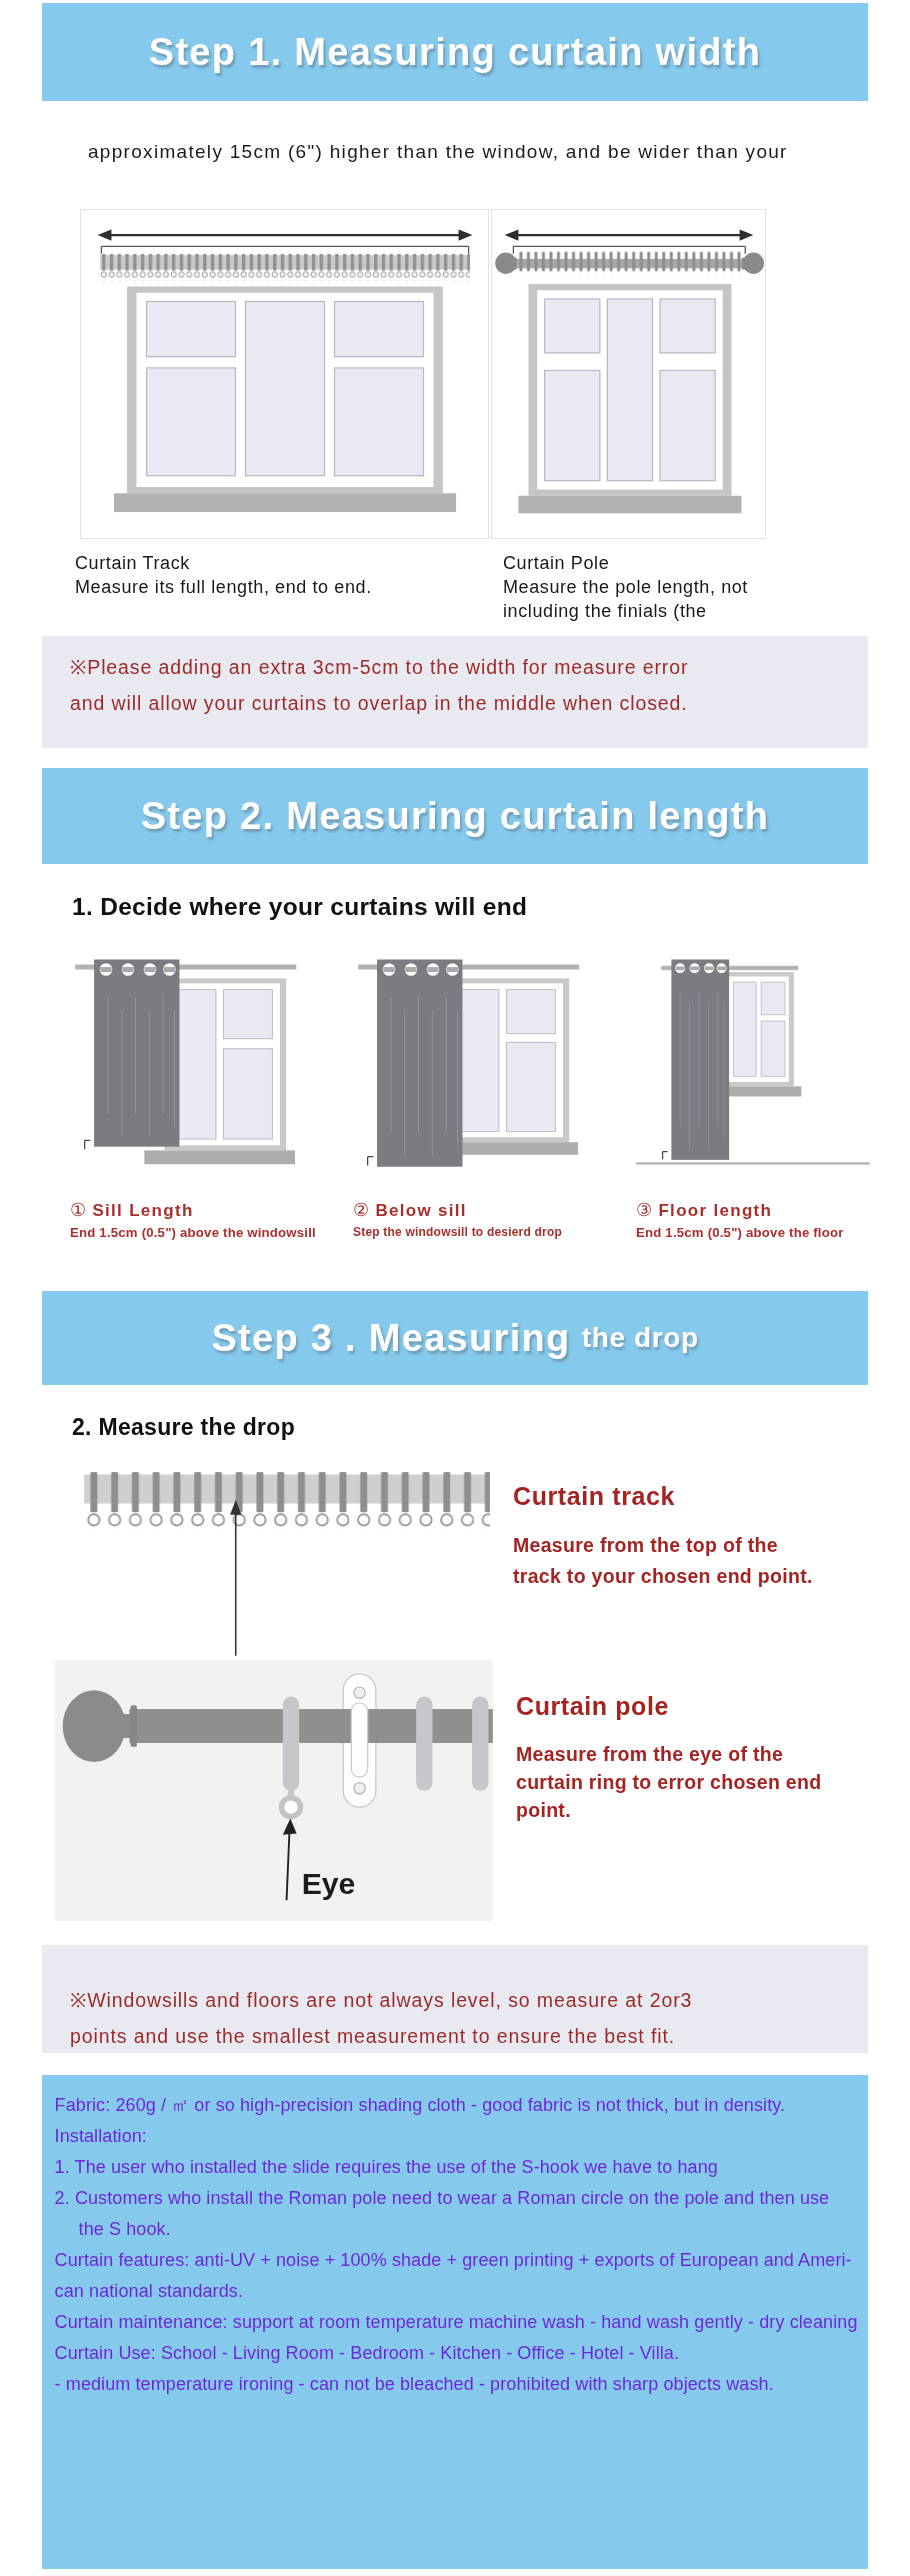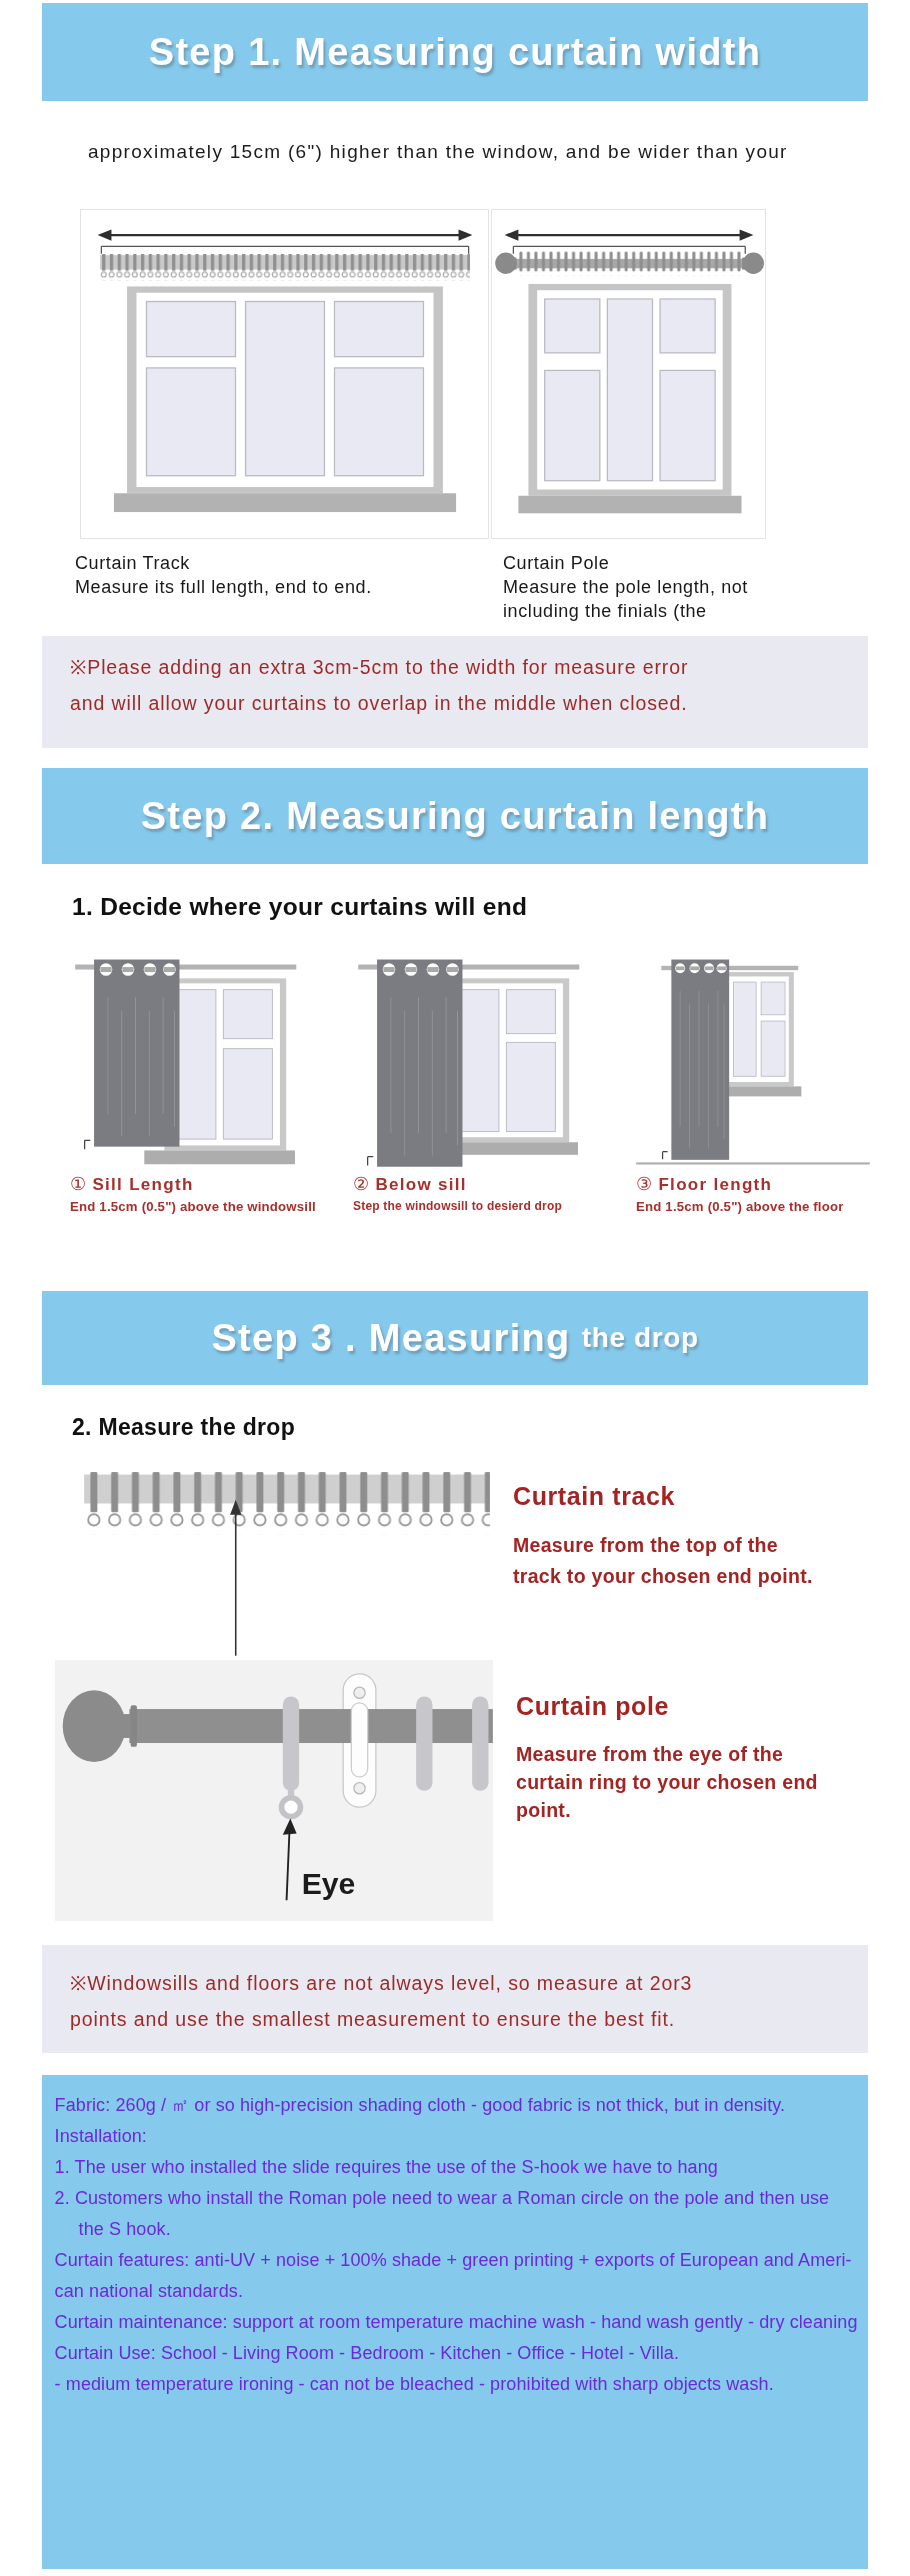--- a/index.html
+++ b/index.html
@@ -29,29 +29,29 @@
   #box-pole{left:491px;width:275px;height:330px;}
 
   .caption{position:absolute;top:551px;font-size:18px;line-height:24px;letter-spacing:0.6px;
     color:#191919;white-space:nowrap;}
   #caption-track{left:75px;}
   #caption-pole{left:503px;}
 
   .note{position:absolute;left:42px;width:826px;background:var(--notebg);color:var(--notered);
     font-size:19.5px;letter-spacing:0.9px;line-height:36px;padding-left:28px;white-space:nowrap;}
   #note1{top:636px;height:112px;padding-top:13px;}
-  #note2{top:1945px;height:108px;padding-top:20px;}
+  #note2{top:1945px;height:108px;padding-top:37px;}
 
   .h-black{position:absolute;color:#111;font-weight:bold;letter-spacing:0.3px;white-space:nowrap;}
   #heading-step2{top:893px;left:72px;font-size:24.5px;}
   #heading-step3{top:1414px;left:72px;font-size:23px;}
 
   .col{position:absolute;top:957px;width:234px;}
   #col1{left:70px;} #col2{left:353px;} #col3{left:636px;}
-  .col .title{margin-top:3px;font-size:17px;font-weight:bold;color:var(--redlabel);
+  .col .title{margin-top:29px;font-size:17px;font-weight:bold;color:var(--redlabel);
     letter-spacing:1.3px;white-space:nowrap;}
   .col .title .num{font-weight:normal;letter-spacing:0;margin-right:6.3px;font-size:18px;}
   .col .desc{margin-top:4.4px;font-size:13.2px;font-weight:bold;color:var(--redlabel);
     letter-spacing:0.2px;white-space:nowrap;}
   #col2 .desc{font-size:12px;}
 
   #track-svg{position:absolute;top:1467px;left:84px;}
   #pole-box{position:absolute;top:1660px;left:55px;width:438px;height:261px;background:#f2f2f3;}
 
   .red-title{position:absolute;font-size:25px;font-weight:bold;color:var(--redhead);
@@ -318,21 +318,21 @@
         <line x1="368" y1="382" x2="373" y2="262" stroke="#222" stroke-width="3"></line>
         <polygon points="374,252 362,278 384,276" fill="#222"></polygon>
       </g>
       <text x="392" y="372" font-size="48" font-weight="bold" fill="#1c1c1c">Eye</text>
     </svg>
   </div>
 
   <div class="red-title" id="pole-title">Curtain pole</div>
   <div class="red-para" id="pole-para">
     <div>Measure from the eye of the</div>
-    <div>curtain ring to your chosen end</div>
+    <div>curtain ring to error chosen end</div>
     <div>point.</div>
   </div>
 
   <div class="note" id="note2">
     <div>※Windowsills and floors are not always level, so measure at 2or3</div>
     <div>points and use the smallest measurement to ensure the best fit.</div>
   </div>
 
   <div class="footer">
     <div class="line">Fabric: 260g / ㎡ or so high-precision shading cloth - good fabric is not thick, but in density.</div>

